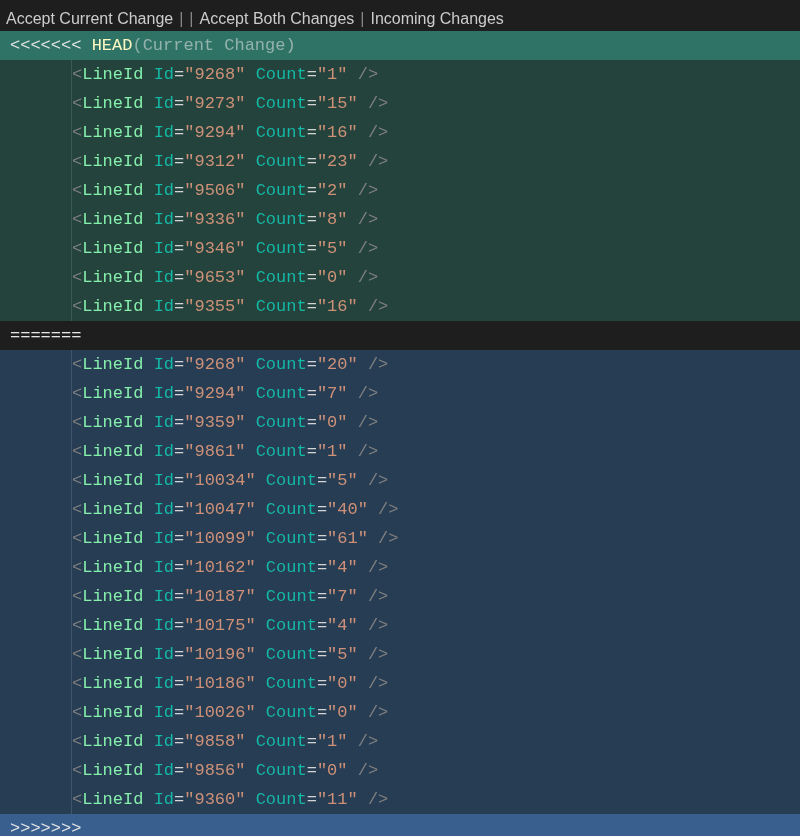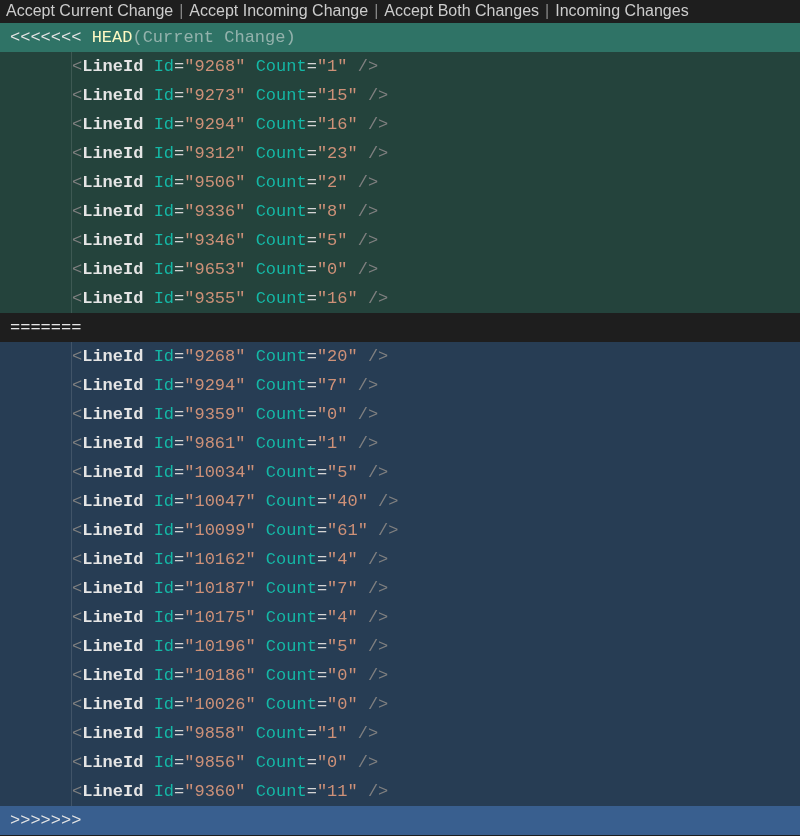--- a/index.html
+++ b/index.html
@@ -10,21 +10,21 @@
     font-family: Consolas, "Courier New", monospace;
     font-size: 17px;
     color: #d4d4d4;
     overflow: hidden;
   }
   .codelens {
     background: #1e1e1e;
     color: #cccccc;
     font-family: "Segoe UI", Arial, sans-serif;
     font-size: 16px;
-    padding: 2px 6px 3px 6px;
+    padding: 10px 6px 3px 6px;
     display: flex;
     gap: 6px;
     align-items: flex-start;
     white-space: nowrap;
   }
   .codelens .sep { color: #888; }
   .codelens a {
     color: #cccccc;
     text-decoration: none;
     cursor: pointer;
@@ -70,32 +70,31 @@
     background: #273d54;
   }
   .bg-incoming-header {
     background: #395f8f;
   }
   .marker { color: #e6e6e6; font-weight: 500; }
   .branch { color: #fef9c3; }
   .hint { color: rgba(230,230,230,0.55); }
 
   .tok-bracket { color: #808080; }
-  .tok-tag     { color: #e5e5e5; font-weight: bold; }
+  .tok-tag     { color: #86efac; }
   .tok-attr    { color: #14b8a6; }
   .tok-eq      { color: #d4d4d4; }
   .tok-str     { color: #ce9178; }
 </style>
 </head>
 <body>
 
 <div class="codelens">
   <a>Accept Current Change</a>
   <span class="sep">|</span>
-  <a>Accept Incoming Change</a>
   <span class="sep">|</span>
   <a>Accept Both Changes</a>
   <span class="sep">|</span>
   <a>Incoming Changes</a>
 </div>
 
 <div id="editor">
     <div class="line bg-current-header"><span class="gutter"></span><span class="marker">&lt;&lt;&lt;&lt;&lt;&lt;&lt; </span><span class="branch">HEAD</span> <span class="hint">(Current Change)</span></div>
     <div class="line bg-current"><span class="gutter"></span><span class="indent-guide"></span><span><span class="tok-bracket">&lt;</span><span class="tok-tag">LineId</span> <span class="tok-attr">Id</span><span class="tok-eq">=</span><span class="tok-str">"9268"</span> <span class="tok-attr">Count</span><span class="tok-eq">=</span><span class="tok-str">"1"</span> <span class="tok-bracket">/&gt;</span></span></div>
     <div class="line bg-current"><span class="gutter"></span><span class="indent-guide"></span><span><span class="tok-bracket">&lt;</span><span class="tok-tag">LineId</span> <span class="tok-attr">Id</span><span class="tok-eq">=</span><span class="tok-str">"9273"</span> <span class="tok-attr">Count</span><span class="tok-eq">=</span><span class="tok-str">"15"</span> <span class="tok-bracket">/&gt;</span></span></div>

